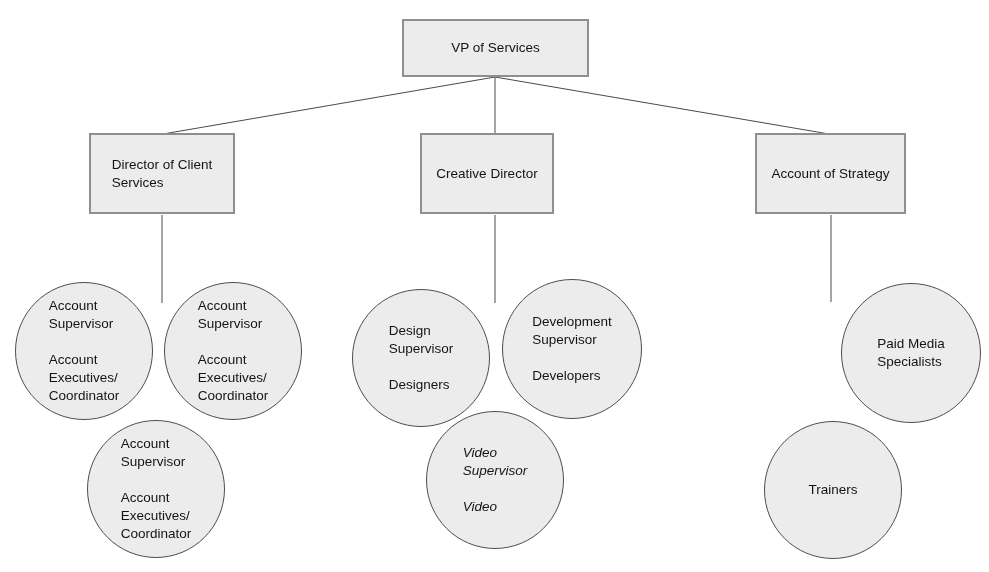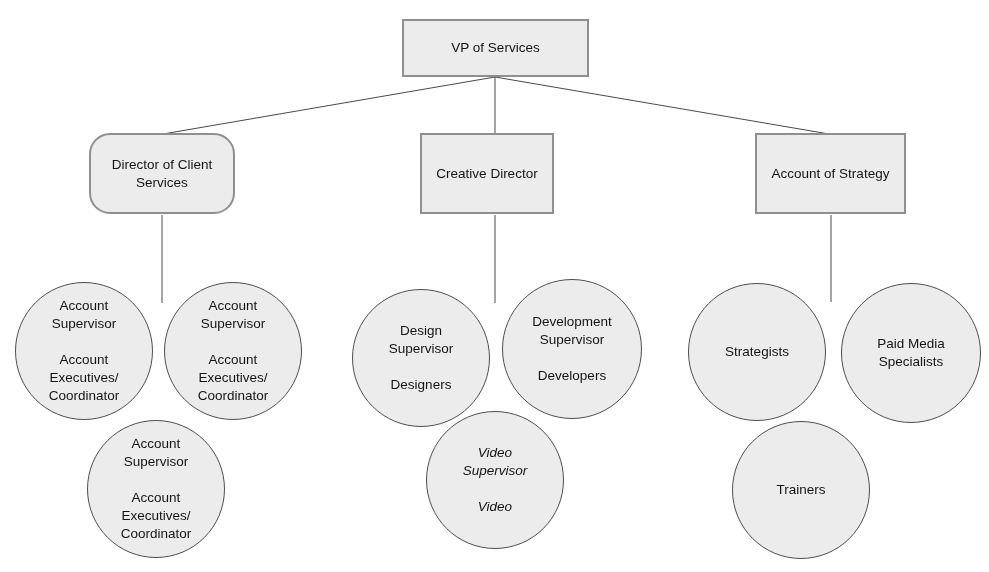--- a/index.html
+++ b/index.html
@@ -18,55 +18,54 @@
   #edges {
     position: absolute;
     left: 0; top: 0;
     width: 989px; height: 572px;
   }
   .node {
     position: absolute;
     display: flex;
     align-items: center;
     justify-content: center;
-    text-align: center;
     background: #ececec;
     color: #141414;
     font-size: 13.5px;
     line-height: 18px;
     box-sizing: border-box;
   }
   .node .label {
     white-space: pre-line;
     padding: 2px 6px;
   }
   .rect-node {
     border: 2px solid #8f8f8f;
   }
   .circle-node {
     border: 1.5px solid #4e4e4e;
     border-radius: 50%;
   }
   
   #vp        { left: 402px; top: 19px;  width: 187px; height: 58px; }
-  #client    { left: 89px;  top: 133px; width: 146px; height: 81px; border-radius: 21px; }
+  #client    { left: 89px;  top: 133px; width: 146px; height: 81px; }
   #creative  { left: 420px; top: 133px; width: 134px; height: 81px; }
   #strategy  { left: 755px; top: 133px; width: 151px; height: 81px; }
   
   #acct1     { left: 15px;  top: 282px; width: 138px; height: 138px; }
   #acct2     { left: 164px; top: 282px; width: 138px; height: 138px; }
   #acct3     { left: 87px;  top: 420px; width: 138px; height: 138px; }
   
   #design    { left: 352px; top: 289px; width: 138px; height: 138px; }
   #dev       { left: 502px; top: 279px; width: 140px; height: 140px; }
   #video     { left: 426px; top: 411px; width: 138px; height: 138px; font-style: italic; }
   
   #strategists { left: 688px; top: 283px; width: 138px; height: 138px; }
   #paidmedia   { left: 841px; top: 283px; width: 140px; height: 140px; }
-  #trainers    { left: 732px; top: 421px; width: 138px; height: 138px; }
+  #trainers    { left: 764px; top: 421px; width: 138px; height: 138px; }
 </style>
 </head>
 <body>
 
 <div id="canvas">
 
   <svg id="edges" viewBox="0 0 989 572" xmlns="http://www.w3.org/2000/svg">
     <line x1="495" y1="77" x2="163" y2="134" stroke="#4a4a4a" stroke-width="1"></line>
     <line x1="495" y1="77" x2="495" y2="133" stroke="#4a4a4a" stroke-width="1"></line>
     <line x1="495" y1="77" x2="829" y2="134" stroke="#4a4a4a" stroke-width="1"></line>
@@ -127,23 +126,20 @@
 
 Developers</span>
   </div>
   <div id="video" class="node circle-node">
     <span class="label">Video
 Supervisor
 
 Video</span>
   </div>
 
-  <div id="strategists" class="node circle-node">
-    <span class="label">Strategists</span>
-  </div>
   <div id="paidmedia" class="node circle-node">
     <span class="label">Paid Media
 Specialists</span>
   </div>
   <div id="trainers" class="node circle-node">
     <span class="label">Trainers</span>
   </div>
 
 </div>
 

